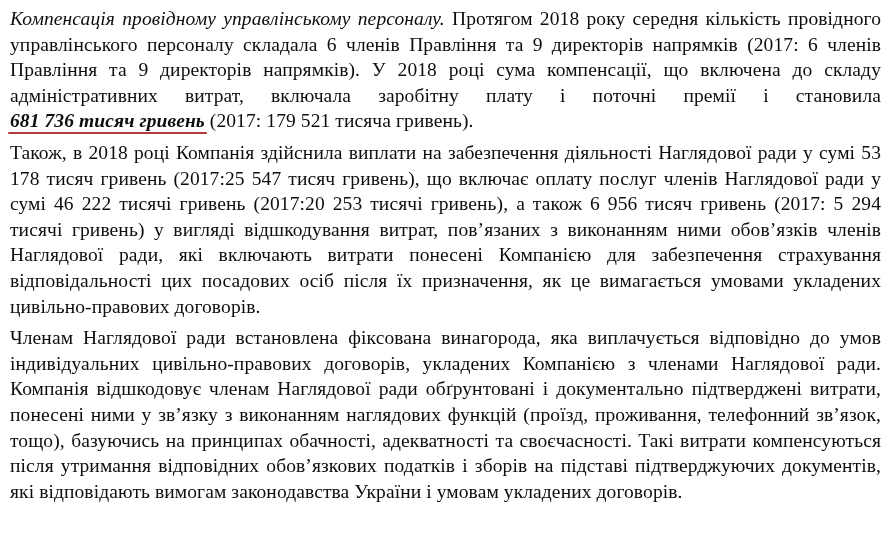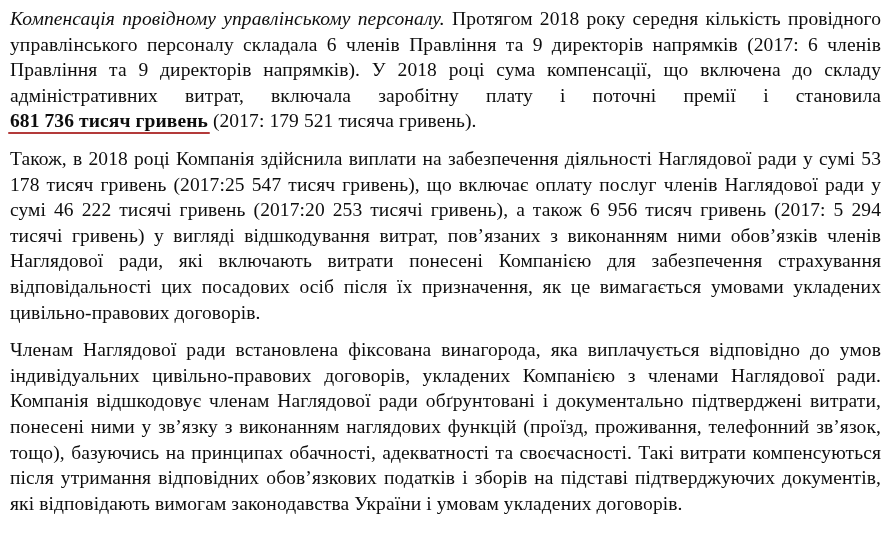--- a/index.html
+++ b/index.html
@@ -23,30 +23,31 @@
   }
   .para {
     font-size: 19.5px;
     line-height: 25.6px;
     text-align: justify;
     text-justify: inter-word;
     margin: 0;
     letter-spacing: 0.1px;
   }
   .para + .para {
-    margin-top: 12px;
+    margin-top: 6px;
   }
   .lead {
     font-style: italic;
     font-weight: normal;
   }
   .underlined {
     position: relative;
     font-weight: bold;
     white-space: nowrap;
+    font-style: italic;
   }
   .underlined::after {
     content: "";
     position: absolute;
     left: -2px;
     right: -2px;
     bottom: -3px;
     height: 2px;
     background: #b33a3a;
     border-radius: 1px;

